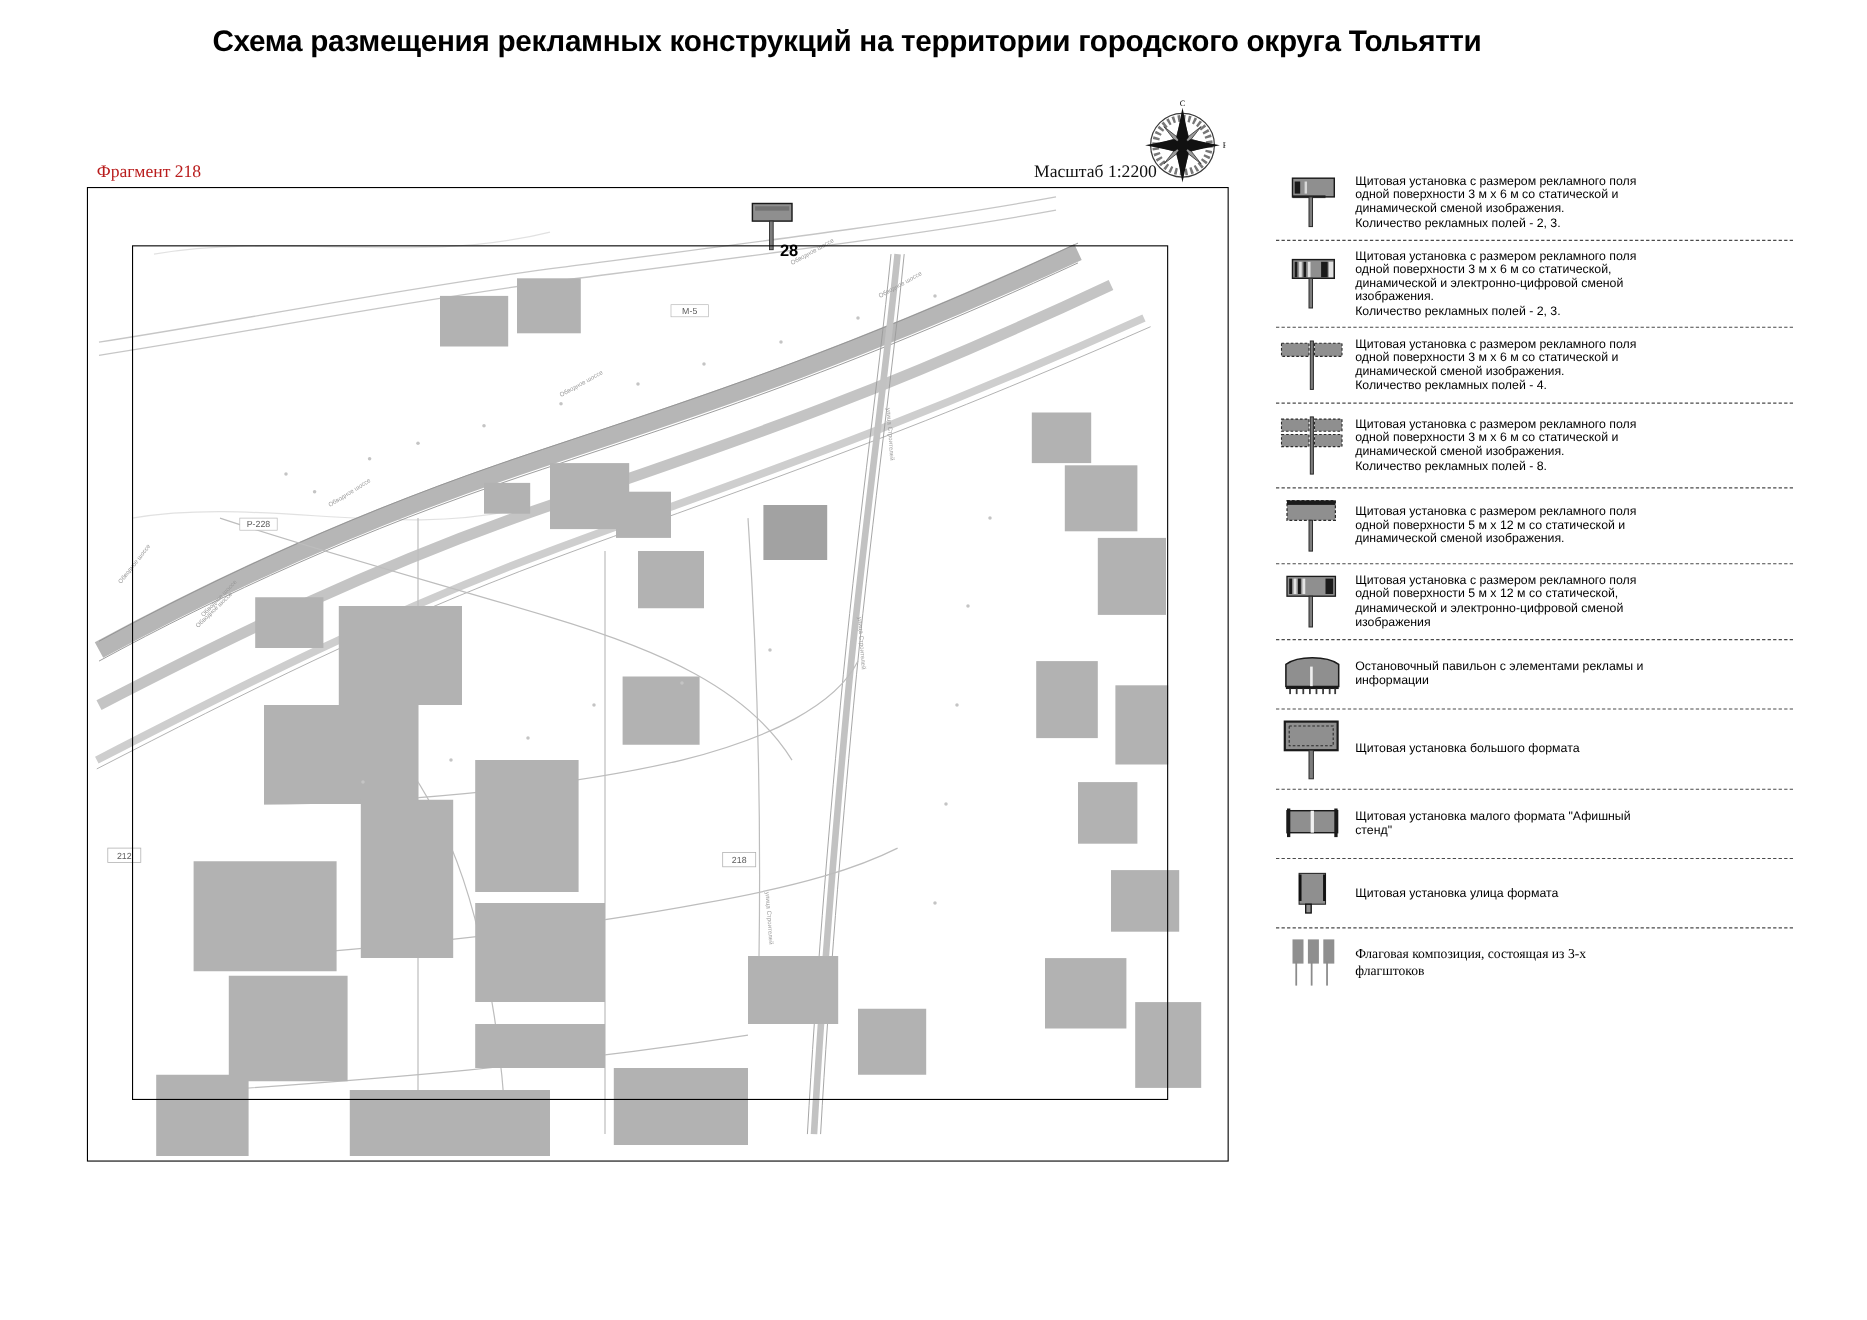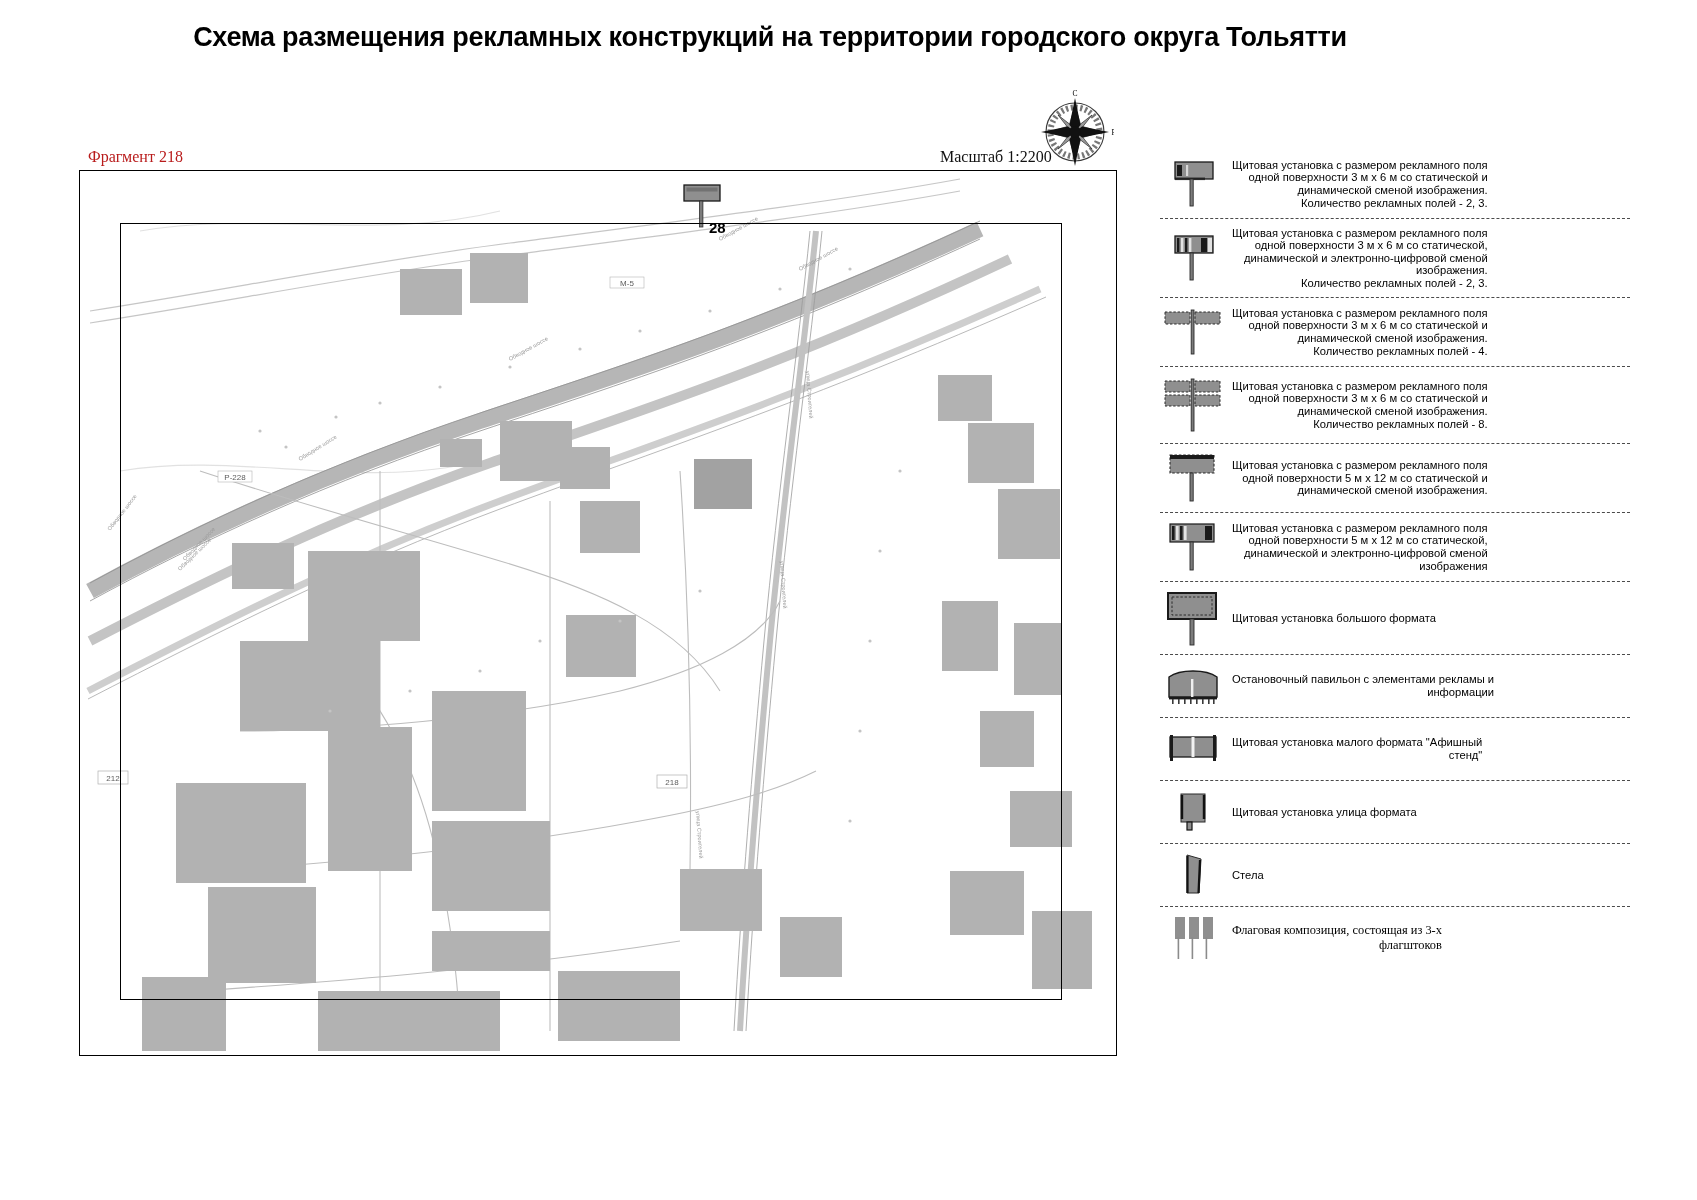--- a/index.html
+++ b/index.html
@@ -53,21 +53,21 @@
   }
   .legend-row:last-child{border-bottom:none;}
   .legend-ico{
     width:66px;min-width:66px;height:100%;
     display:flex;align-items:center;justify-content:center;
   }
   .legend-ico svg{display:block;}
   .legend-txt{
     font-family:"Liberation Sans", sans-serif;
     font-size:11.2px;line-height:12.6px;color:#000;
-    padding-left:6px;padding-right:4px;white-space:pre-line;text-align:right;
+    padding-left:6px;padding-right:4px;white-space:pre-line;
   }
   .legend-txt.serif{
     font-family:"Liberation Serif", serif;font-size:12.4px;line-height:15px;
   }
 
   
   .g-fill{fill:#8f8f8f;}
   .g-dark{fill:#1a1a1a;}
   .pole{fill:#7c7c7c;stroke:#2b2b2b;stroke-width:0.9;}
 
@@ -363,31 +363,20 @@
           <rect x="40" y="8" width="7" height="14" class="g-dark"></rect>
           <rect x="25" y="24" width="3.2" height="28" class="pole"></rect>
         </svg>
       </div>
       <div class="legend-txt">Щитовая установка с размером рекламного поля
 одной поверхности 5 м х 12 м со статической,
 динамической и электронно-цифровой сменой
 изображения</div>
     </div>
 
-    <div class="legend-row" style="min-height:66px;">
-      <div class="legend-ico">
-        <svg width="58" height="62" viewBox="0 0 58 62">
-          <rect x="4" y="6" width="48" height="26" class="g-fill" stroke="#1a1a1a" stroke-width="2"></rect>
-          <rect x="8" y="10" width="40" height="18" fill="none" stroke="#2a2a2a" stroke-width="1" stroke-dasharray="2.4 1.8"></rect>
-          <rect x="26" y="32" width="4" height="26" class="pole"></rect>
-        </svg>
-      </div>
-      <div class="legend-txt">Щитовая установка большого формата</div>
-    </div>
-
     <div class="legend-row" style="min-height:56px;">
       <div class="legend-ico">
         <svg width="58" height="46" viewBox="0 0 58 46">
           <path d="M5,14 C16,6 42,6 53,14 L53,34 L5,34 Z" class="g-fill" stroke="#1a1a1a" stroke-width="1.4"></path>
           <rect x="27" y="16" width="2.4" height="18" fill="#efefef"></rect>
           <rect x="5" y="34" width="48" height="2.4" class="g-dark"></rect>
           <g fill="#3a3a3a">
             <rect x="8" y="36" width="1.6" height="5"></rect>
               <rect x="14" y="36" width="1.6" height="5"></rect>
             <rect x="20" y="36" width="1.6" height="5"></rect>
@@ -396,20 +385,31 @@
               <rect x="38" y="36" width="1.6" height="5"></rect>
             <rect x="44" y="36" width="1.6" height="5"></rect>
               <rect x="49" y="36" width="1.6" height="5"></rect>
           </g>
         </svg>
       </div>
       <div class="legend-txt">Остановочный павильон с элементами рекламы и
 информации</div>
     </div>
 
+    <div class="legend-row" style="min-height:66px;">
+      <div class="legend-ico">
+        <svg width="58" height="62" viewBox="0 0 58 62">
+          <rect x="4" y="6" width="48" height="26" class="g-fill" stroke="#1a1a1a" stroke-width="2"></rect>
+          <rect x="8" y="10" width="40" height="18" fill="none" stroke="#2a2a2a" stroke-width="1" stroke-dasharray="2.4 1.8"></rect>
+          <rect x="26" y="32" width="4" height="26" class="pole"></rect>
+        </svg>
+      </div>
+      <div class="legend-txt">Щитовая установка большого формата</div>
+    </div>
+
     <div class="legend-row" style="min-height:56px;">
       <div class="legend-ico">
         <svg width="58" height="40" viewBox="0 0 58 40">
           <rect x="6" y="8" width="46" height="20" class="g-fill" stroke="#1a1a1a" stroke-width="1.3"></rect>
           <rect x="27.5" y="8" width="3" height="20" fill="#f2f2f2"></rect>
           <rect x="6" y="6" width="3" height="26" class="g-dark"></rect>
           <rect x="49" y="6" width="3" height="26" class="g-dark"></rect>
         </svg>
       </div>
       <div class="legend-txt">Щитовая установка малого формата "Афишный
@@ -420,29 +420,20 @@
       <div class="legend-ico">
         <svg width="48" height="48" viewBox="0 0 48 48">
           <rect x="12" y="6" width="24" height="28" class="g-fill" stroke="#2a2a2a" stroke-width="1"></rect>
           <path d="M13,7 L13,31 M35,7 L35,31" stroke="#111" stroke-width="2.4" fill="none"></path>
           <rect x="18" y="34" width="5" height="8" class="g-fill" stroke="#111" stroke-width="1.2"></rect>
         </svg>
       </div>
       <div class="legend-txt">Щитовая установка улица формата</div>
     </div>
 
-    <div class="legend-row" style="min-height:56px;">
-      <div class="legend-ico">
-        <svg width="44" height="52" viewBox="0 0 44 52">
-          <polygon points="16,6 30,10 28,44 16,44" class="g-fill" stroke="#2a2a2a" stroke-width="1"></polygon>
-          <path d="M16.5,7 L16.5,44 M29,11 L27.5,44" stroke="#111" stroke-width="2.2" fill="none"></path>
-        </svg>
-      </div>
-      <div class="legend-txt">Стела</div>
-    </div>
 
 
 
     <div class="legend-row" style="min-height:56px;border-bottom:none;">
       <div class="legend-ico">
         <svg width="56" height="54" viewBox="0 0 56 54">
           <rect x="10" y="6" width="10" height="22" class="g-fill"></rect>
           <rect x="24" y="6" width="10" height="22" class="g-fill"></rect>
           <rect x="38" y="6" width="10" height="22" class="g-fill"></rect>
           <rect x="12.6" y="26" width="1.6" height="22" fill="#8b8b8b"></rect>

